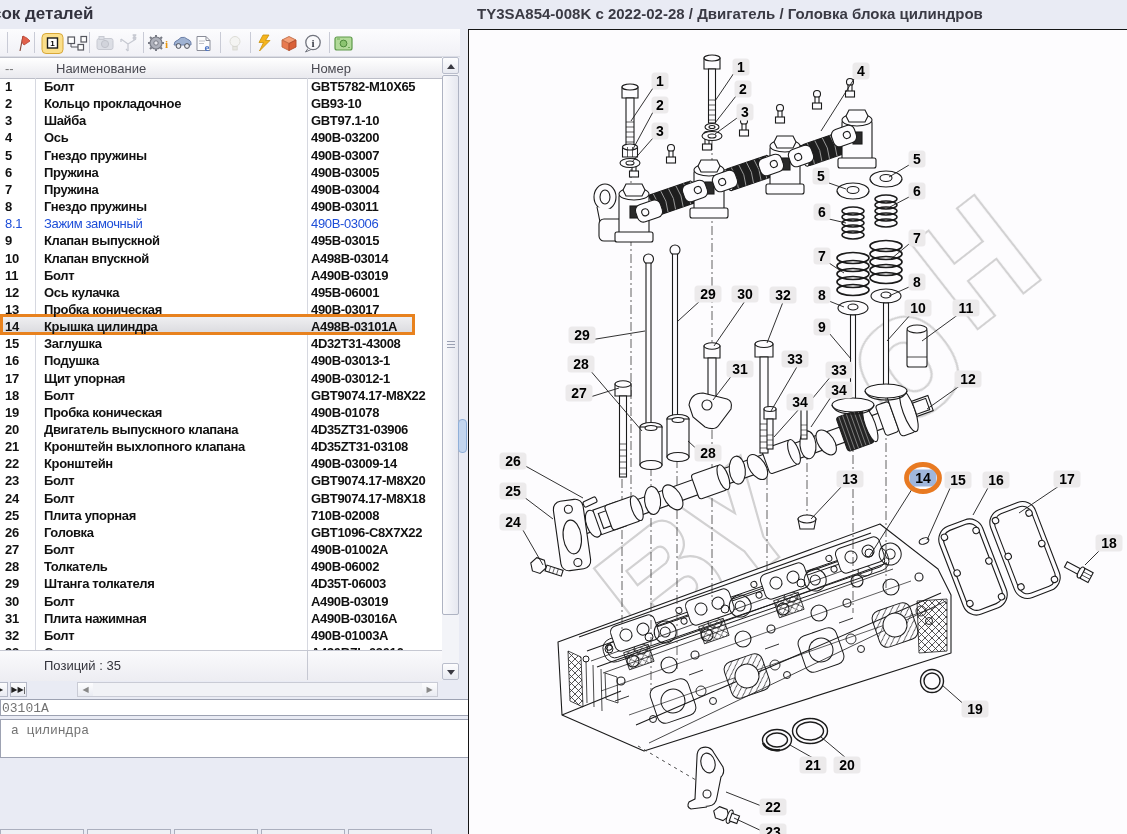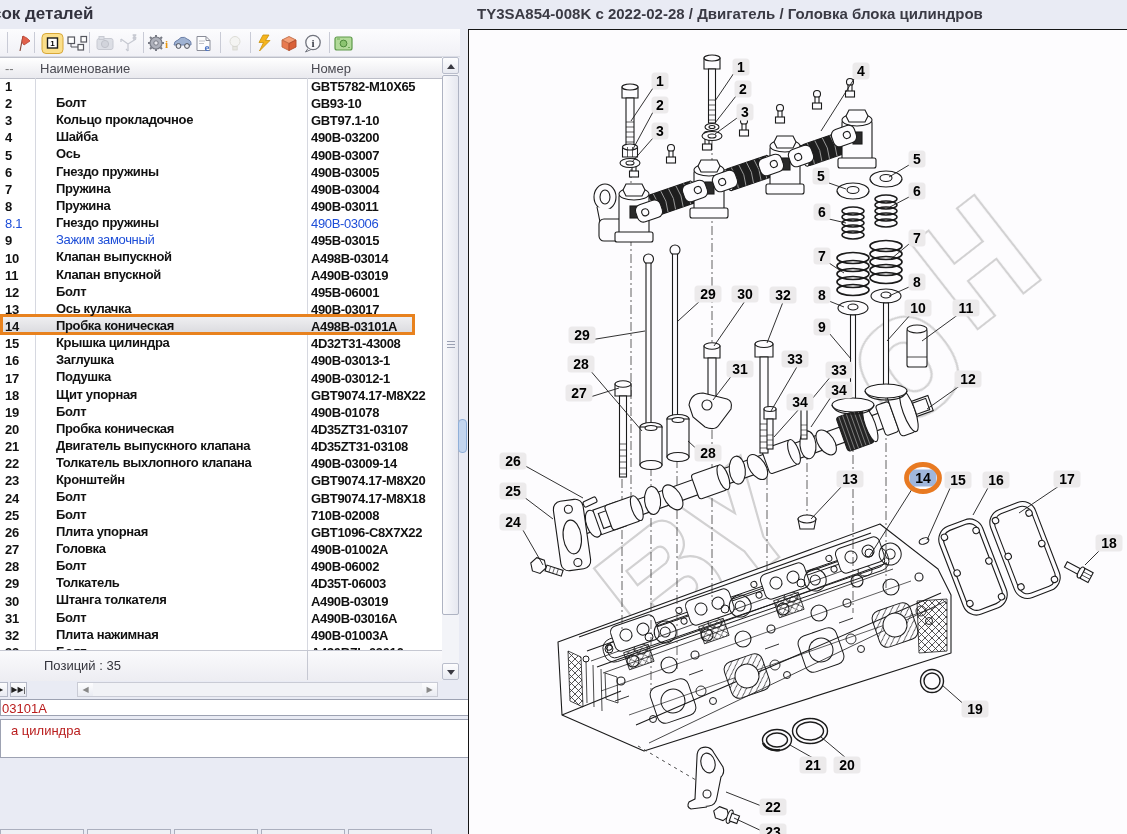--- a/index.html
+++ b/index.html
@@ -7,34 +7,34 @@
 #titlebar{position:absolute;left:0;top:0;width:1127px;height:29px;background:#E9EBF4;}
 #ltitle{position:absolute;left:-8px;top:4px;font-size:17px;font-weight:bold;color:#31313D;letter-spacing:0px;}
 #rtitle{position:absolute;left:477px;top:5px;font-size:15px;font-weight:bold;color:#3A3A44;}
 #toolbar{position:absolute;left:0;top:29px;width:460px;height:27px;background:linear-gradient(#FCFCFE,#F1F1F6);border-bottom:1px solid #DADCE4;}
 .sep{position:absolute;top:3px;height:21px;width:1px;background:#C9CBD6;}
 #tablewrap{position:absolute;left:0;top:57px;width:442px;height:623px;background:#fff;overflow:hidden;}
 #thead{position:absolute;left:0;top:0;width:442px;height:20px;background:linear-gradient(#FFFFFF,#E9E9EE);border-bottom:1px solid #BCBEC8;border-top:1px solid #BCBEC8;}
 #thead span{position:absolute;top:3px;font-size:13px;color:#4A4A52;}
 .row{position:absolute;left:0;width:442px;height:17.15px;z-index:2;font-size:13px;font-weight:bold;color:#111;white-space:nowrap;letter-spacing:-0.35px;}
 .row .c0{position:absolute;left:5px;top:1px;}
-.row .c1{position:absolute;left:56px;top:1px;margin-top:16px;}
+.row .c1{position:absolute;left:44px;top:1px;}
 .row .c2{position:absolute;left:311px;top:1px;}
 .row.gray{font-weight:normal;color:#1d4ed8;}
 .colline{position:absolute;top:21px;width:1px;height:602px;background:#D6D8E0;}
 #sumrow{position:absolute;left:0;top:650px;z-index:4;width:442px;height:30px;background:linear-gradient(#FAFAFC,#EDEDF2);border-top:1px solid #C6C8D2;font-size:13px;color:#33333B;}
 #hl14{position:absolute;left:0px;top:256.5px;width:409px;height:15.5px;border:3px solid #E8821E;background:linear-gradient(#EFEFF1,#DCDCE0);z-index:1;}
 #vsb{position:absolute;left:442px;top:57px;width:17px;height:623px;background:#F3F4F8;}
 .sbbtn{position:absolute;left:0;width:17px;height:17px;background:linear-gradient(#FDFDFE,#E8EAF1);border:1px solid #B9BDCB;border-radius:2px;box-sizing:border-box;}
 .arr{position:absolute;width:0;height:0;}
 #vthumb{position:absolute;left:0px;top:18px;width:17px;height:540px;background:linear-gradient(90deg,#FAFAFC,#E6E8F0);border:1px solid #AEB3C2;border-radius:2px;box-sizing:border-box;}
 #navbar{position:absolute;left:0;top:682px;width:460px;height:16px;}
 .navbtn{position:absolute;top:0;width:15px;height:15px;background:linear-gradient(#FDFDFE,#E9EBF2);border:1px solid #B5B9C7;box-sizing:border-box;font-size:8px;color:#222;text-align:center;line-height:13px;}
 #hsb{position:absolute;left:77px;top:682px;width:361px;height:15px;background:#F1F2F6;border:1px solid #C9CBD5;box-sizing:border-box;}
-.field{position:absolute;left:0;width:543px;background:#fff;border:1px solid #9DA2B2;box-sizing:border-box;font-size:13px;color:#b91c1c;}
+.field{position:absolute;left:0;width:543px;background:#fff;border:1px solid #9DA2B2;box-sizing:border-box;font-size:13px;color:#737373;font-family:Liberation Mono, monospace;}
 #botstubs{position:absolute;left:0;top:829px;height:5px;width:460px;}
 .stub{position:absolute;top:0;height:6px;background:#EFF0F5;border:1px solid #ABAFBE;box-sizing:border-box;}
 #diagbox{position:absolute;left:468px;top:29px;width:659px;height:805px;border-top:1.5px solid #151515;border-left:1.5px solid #151515;background:#FDFCFE;}
 </style>
 </head>
 <body>
 <div style="position:absolute;left:0;top:0;width:468px;height:834px;background:#E9EBF4;"></div>
 <div id="titlebar"></div>
 <div id="ltitle">сок деталей</div>
 <div id="rtitle">TY3SA854-008K с 2022-02-28 / Двигатель / Головка блока цилиндров</div>
@@ -103,21 +103,21 @@
 <g>
 <rect x="335" y="8" width="17" height="13" rx="2" fill="#B2DA9A" stroke="#5E9A4A" stroke-width="1.2"></rect>
 <circle cx="343.5" cy="14.5" r="3.4" fill="#8BC470" stroke="#4E8A3C"></circle>
 <path d="M337,10 l3,0 M348,18.5 l2,0" stroke="#6FAE58" stroke-width="1"></path>
 </g>
 </svg>
 </div>
 <div id="tablewrap">
 <div id="thead">
       <span style="left:5px;color:#777;">--</span>
-      <span style="left:40px">Наименование</span>
+      <span style="left:56px">Наименование</span>
       <span style="left:311px">Номер</span>
     </div>
 <div id="rows">
       <div class="row" style="top:21.00px">
         <span class="c0">1</span>
         <span class="c1">Болт</span>
         <span class="c2">GBT5782-M10X65</span>
       </div>
       <div class="row" style="top:38.15px">
         <span class="c0">2</span>
@@ -210,25 +210,25 @@
         <span class="c2">GBT9074.17-M8X22</span>
       </div>
       <div class="row" style="top:346.85px">
         <span class="c0">19</span>
         <span class="c1">Пробка коническая</span>
         <span class="c2">490B-01078</span>
       </div>
       <div class="row" style="top:364.00px">
         <span class="c0">20</span>
         <span class="c1">Двигатель выпускного клапана</span>
-        <span class="c2">4D35ZT31-03107</span>
+        <span class="c2">4D35ZT31-03906</span>
       </div>
       <div class="row" style="top:381.15px">
         <span class="c0">21</span>
-        <span class="c1">Толкатель выхлопного клапана</span>
+        <span class="c1">Кронштейн выхлопного клапана</span>
         <span class="c2">4D35ZT31-03108</span>
       </div>
       <div class="row" style="top:398.30px">
         <span class="c0">22</span>
         <span class="c1">Кронштейн</span>
         <span class="c2">490B-03009-14</span>
       </div>
       <div class="row" style="top:415.45px">
         <span class="c0">23</span>
         <span class="c1">Болт</span>

